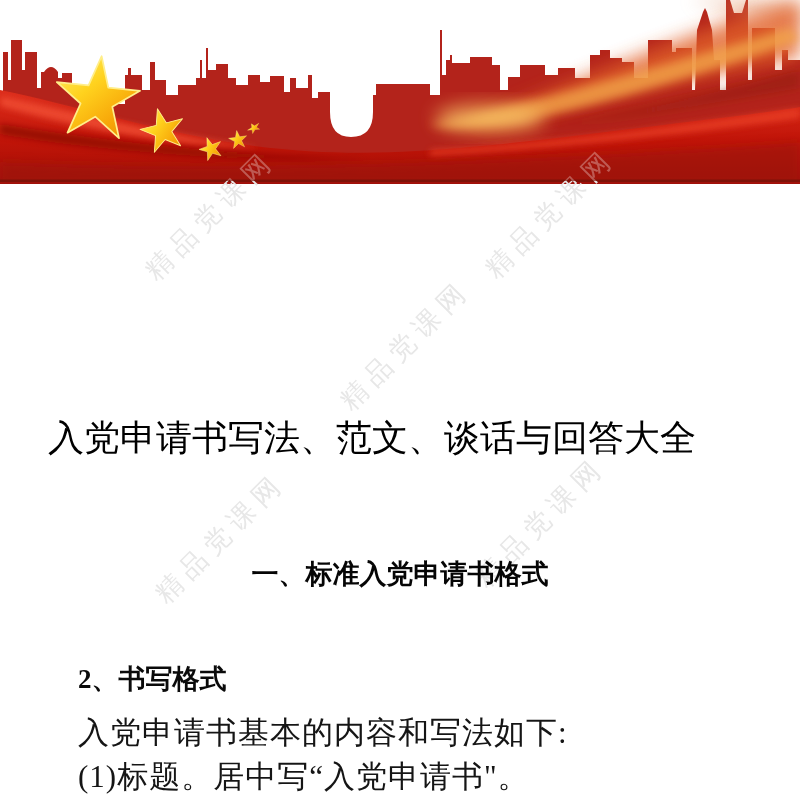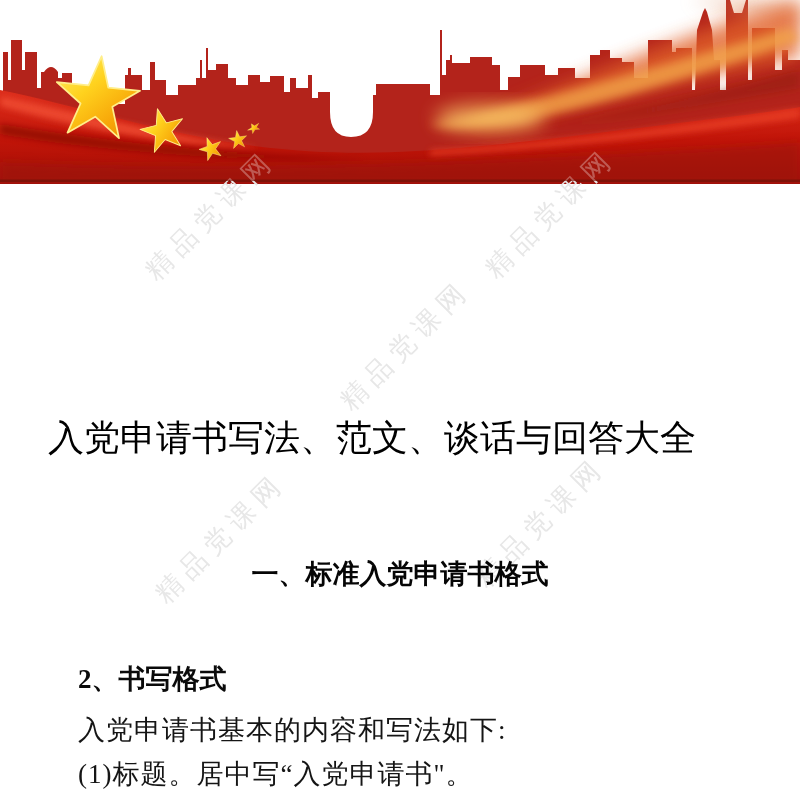--- a/index.html
+++ b/index.html
@@ -28,21 +28,21 @@
 
   
   .doc-title{position:absolute;left:0;top:390px;width:744px;text-align:center;
              font-size:36px;font-weight:400;color:#000;letter-spacing:0px;
              font-family:"Liberation Sans",sans-serif;margin-top:24px;}
   .doc-subtitle{position:absolute;left:0;top:556px;width:800px;text-align:center;
              font-size:27px;font-weight:700;color:#050505;
              font-family:"Liberation Sans",sans-serif;}
   .sec-heading{position:absolute;left:78px;top:661px;font-size:27px;font-weight:700;color:#0a0a0a;
              font-family:"Liberation Serif",serif;}
-  .body-line{position:absolute;left:78px;font-size:27px;font-weight:400;color:#151515;
+  .body-line{position:absolute;left:78px;font-size:31px;font-weight:400;color:#151515;
              font-family:"Liberation Serif",serif;letter-spacing:1px;}
   .body-line.l1{top:712px;}
   .body-line.l2{top:756px;}
 </style>
 </head>
 <body>
 
 <div class="page">
 
   <div class="banner">

